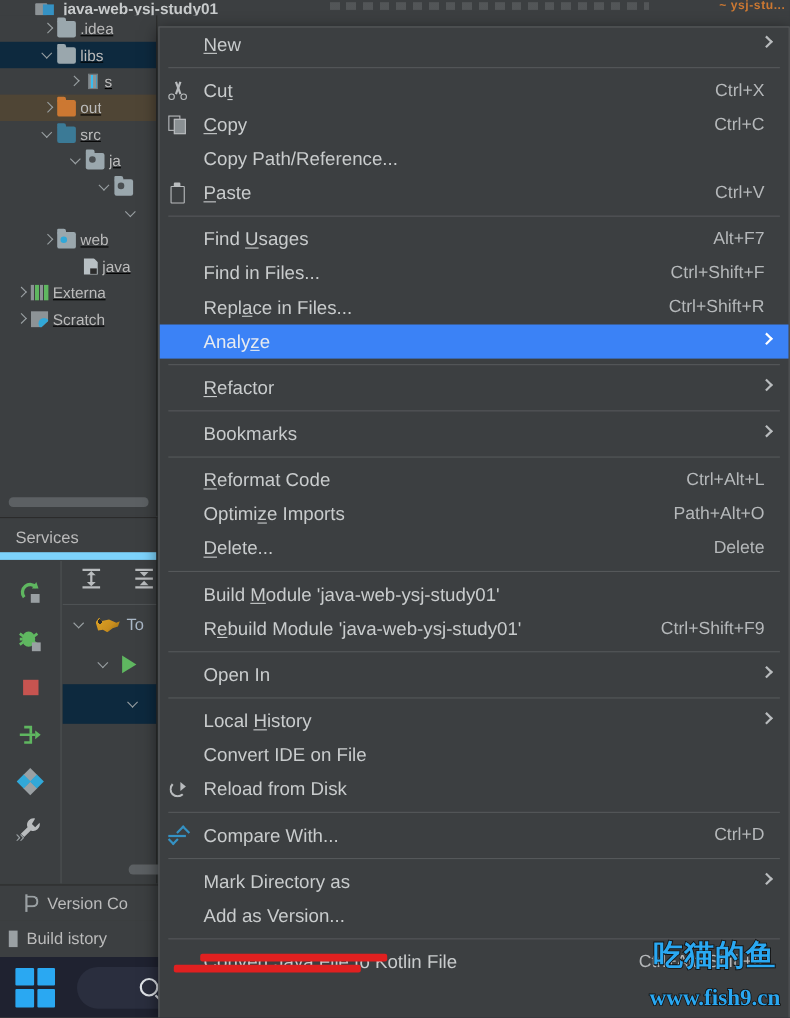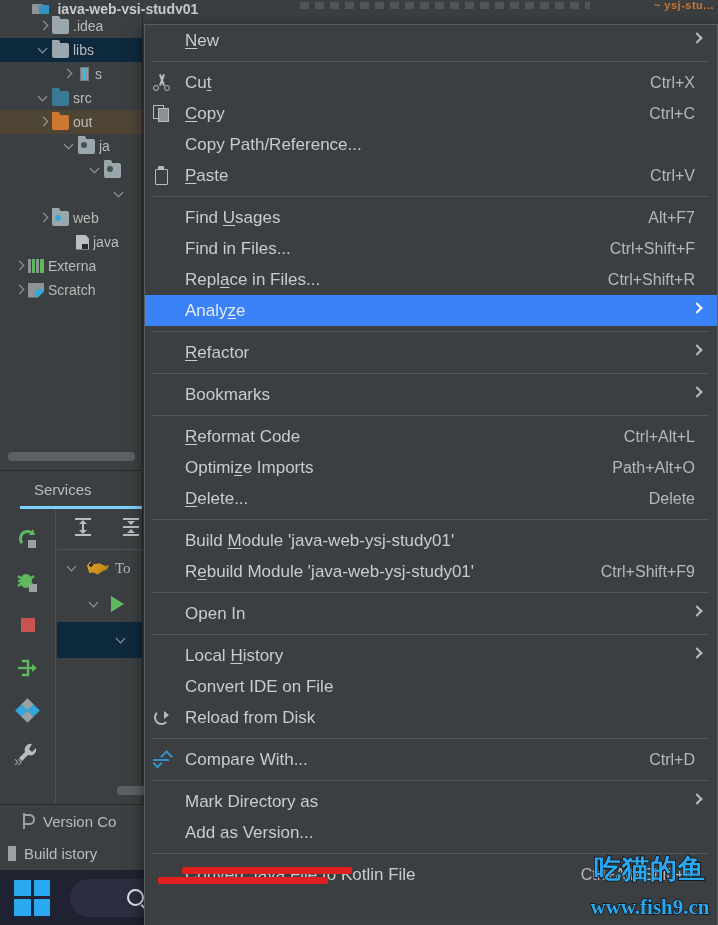--- a/index.html
+++ b/index.html
@@ -38,21 +38,21 @@
   }
   .tb-strip {
     position: absolute; left: 300px; top: 2px; width: 290px; height: 7px;
     background: repeating-linear-gradient(90deg,#5a5d5f 0 9px, #3c3f41 9px 15px);
     opacity: .75;
   }
 
   
   .project-panel {
     position: absolute; left: 0; top: 14px; width: 143px; height: 455px;
-    background: #3c3f41; border-right: 1px solid #2b2b2b; overflow: hidden;
+    background: #3c3f41; border-right: 1px solid #2b2b2b; overflow: hidden; text-decoration: underline;
   }
   .tree-row {
     position: relative; height: 24px; line-height: 24px;
     white-space: nowrap; font-size: 14px; color: #bbbbbb;
     display: flex; align-items: center;
   }
   .tree-row.sel-blue { background: #0d293e; }
   .tree-row.sel-brown { background: #4f4535; }
   .arrow {
     width: 14px; height: 14px; flex: 0 0 14px; position: relative; margin-right: 2px;
@@ -110,30 +110,30 @@
     position: absolute; left: 8px; bottom: 8px; width: 127px; height: 9px; background: #5c6063; border-radius: 4px;
   }
 
   
   .services-panel {
     position: absolute; left: 0; top: 470px; width: 143px; height: 333px;
     background: #3c3f41; border-top: 1px solid #2b2b2b; border-right: 1px solid #2b2b2b;
   }
   .services-title {
     height: 38px; line-height: 38px; padding-left: 14px;
-    font-size: 15px; color: #bbbbbb; border-bottom: 3px solid #7dd3fc; margin-left: 20px;
+    font-size: 15px; color: #bbbbbb; border-bottom: 7px solid #7dd3fc;
   }
   .svc-toolbar {
     position: absolute; left: 0; top: 39px; width: 56px; bottom: 0;
     border-right: 1px solid #4e5254; padding-top: 7px;
   }
   .svc-btn {
     width: 56px; height: 43px; display: flex; align-items: center; justify-content: center;
   }
-  .svc-content { position: absolute; left: 57px; top: 39px; right: 0; bottom: 0; font-family: Liberation Serif, serif; }
+  .svc-content { position: absolute; left: 57px; top: 39px; right: 0; bottom: 0; }
   .svc-tb2 { height: 40px; display: flex; align-items: center; gap: 24px; padding-left: 14px;
              border-bottom: 1px solid #4e5254; }
   .svc-row { height: 36px; display: flex; align-items: center; font-size: 15px; color: #a9b7c6; white-space: nowrap; }
   .svc-row.sel { background: #0d293e; }
   .cat {
     width: 22px; height: 16px; flex: 0 0 22px; margin: 0 6px; position: relative;
     background:
       radial-gradient(circle at 4px 5px,#2b2b2b 0 2px,transparent 2px),
       linear-gradient(135deg,#e0a526 0%,#c98e1e 60%,#8a6512 100%);
     clip-path: polygon(0 35%,14% 10%,26% 28%,55% 20%,85% 38%,100% 30%,92% 60%,70% 70%,48% 92%,30% 78%,10% 82%);
@@ -312,31 +312,31 @@
           <span class="arrow down"></span>
           <span class="ficon folder"></span>
           <span class="tree-label">libs</span>
         </div>
         <div class="tree-row">
           <span style="flex:0 0 60px"></span>
           <span class="arrow"></span>
           <span class="jaricon"></span>
           <span class="tree-label">s</span>
         </div>
-        <div class="tree-row">
-          <span style="flex:0 0 36px"></span>
-          <span class="arrow down"></span>
-          <span class="ficon folder blue"></span>
-          <span class="tree-label">src</span>
-        </div>
         <div class="tree-row sel-brown">
           <span style="flex:0 0 36px"></span>
           <span class="arrow"></span>
           <span class="ficon folder orange"></span>
           <span class="tree-label">out</span>
+        </div>
+        <div class="tree-row">
+          <span style="flex:0 0 36px"></span>
+          <span class="arrow down"></span>
+          <span class="ficon folder blue"></span>
+          <span class="tree-label">src</span>
         </div>
         <div class="tree-row">
           <span style="flex:0 0 62px"></span>
           <span class="arrow down"></span>
           <span class="ficon folder pkg"></span>
           <span class="tree-label">ja</span>
         </div>
         <div class="tree-row">
           <span style="flex:0 0 88px"></span>
           <span class="arrow down"></span>

